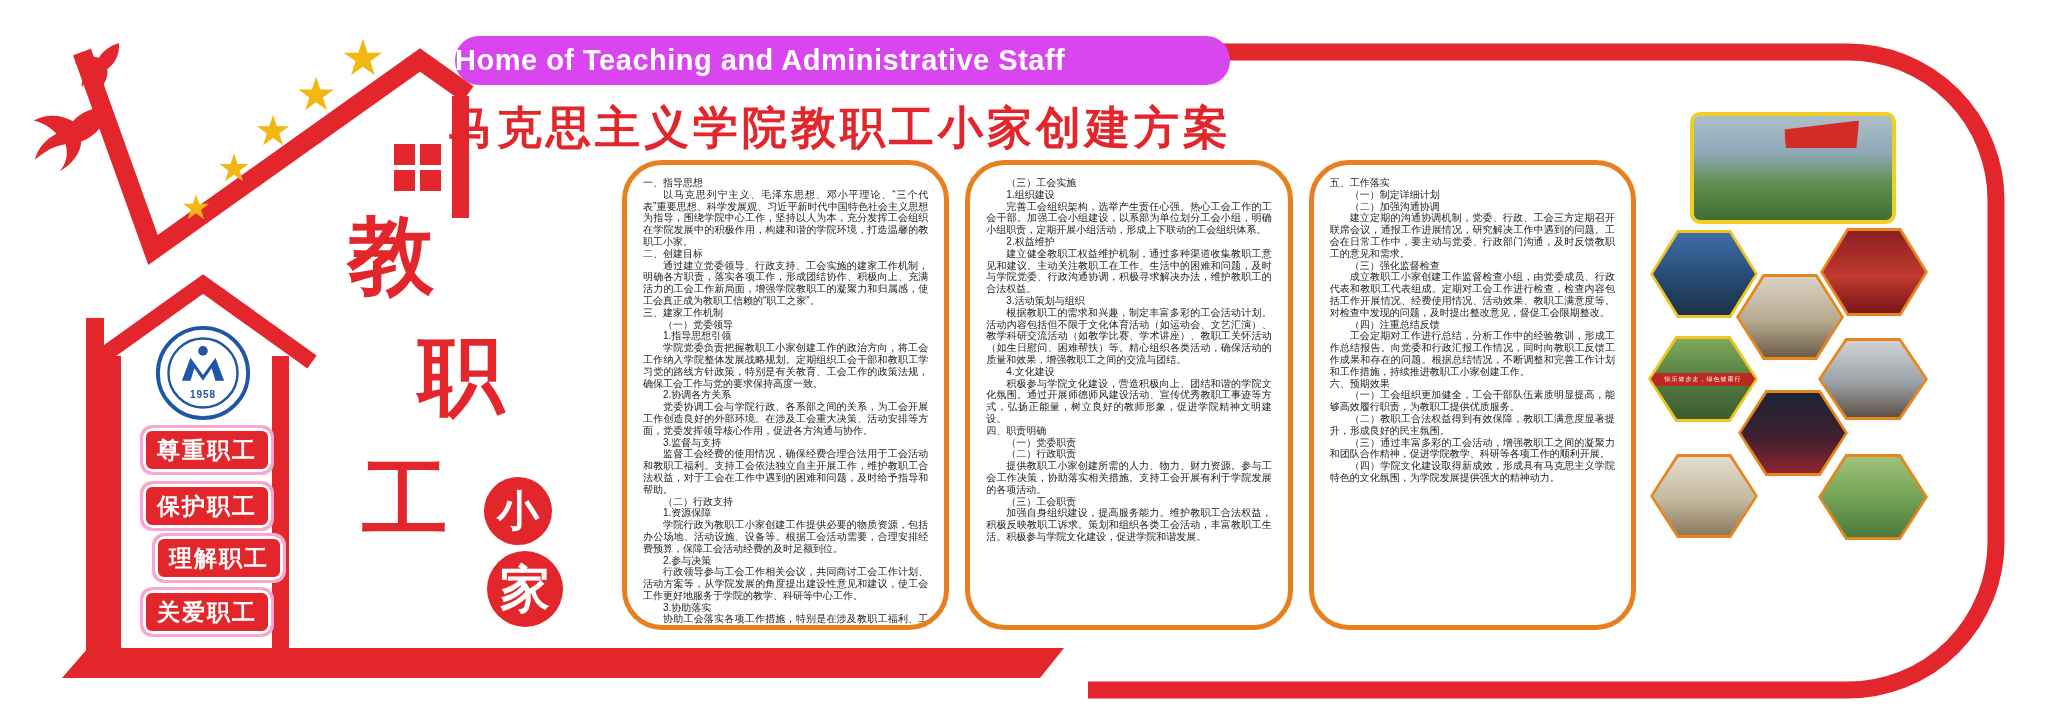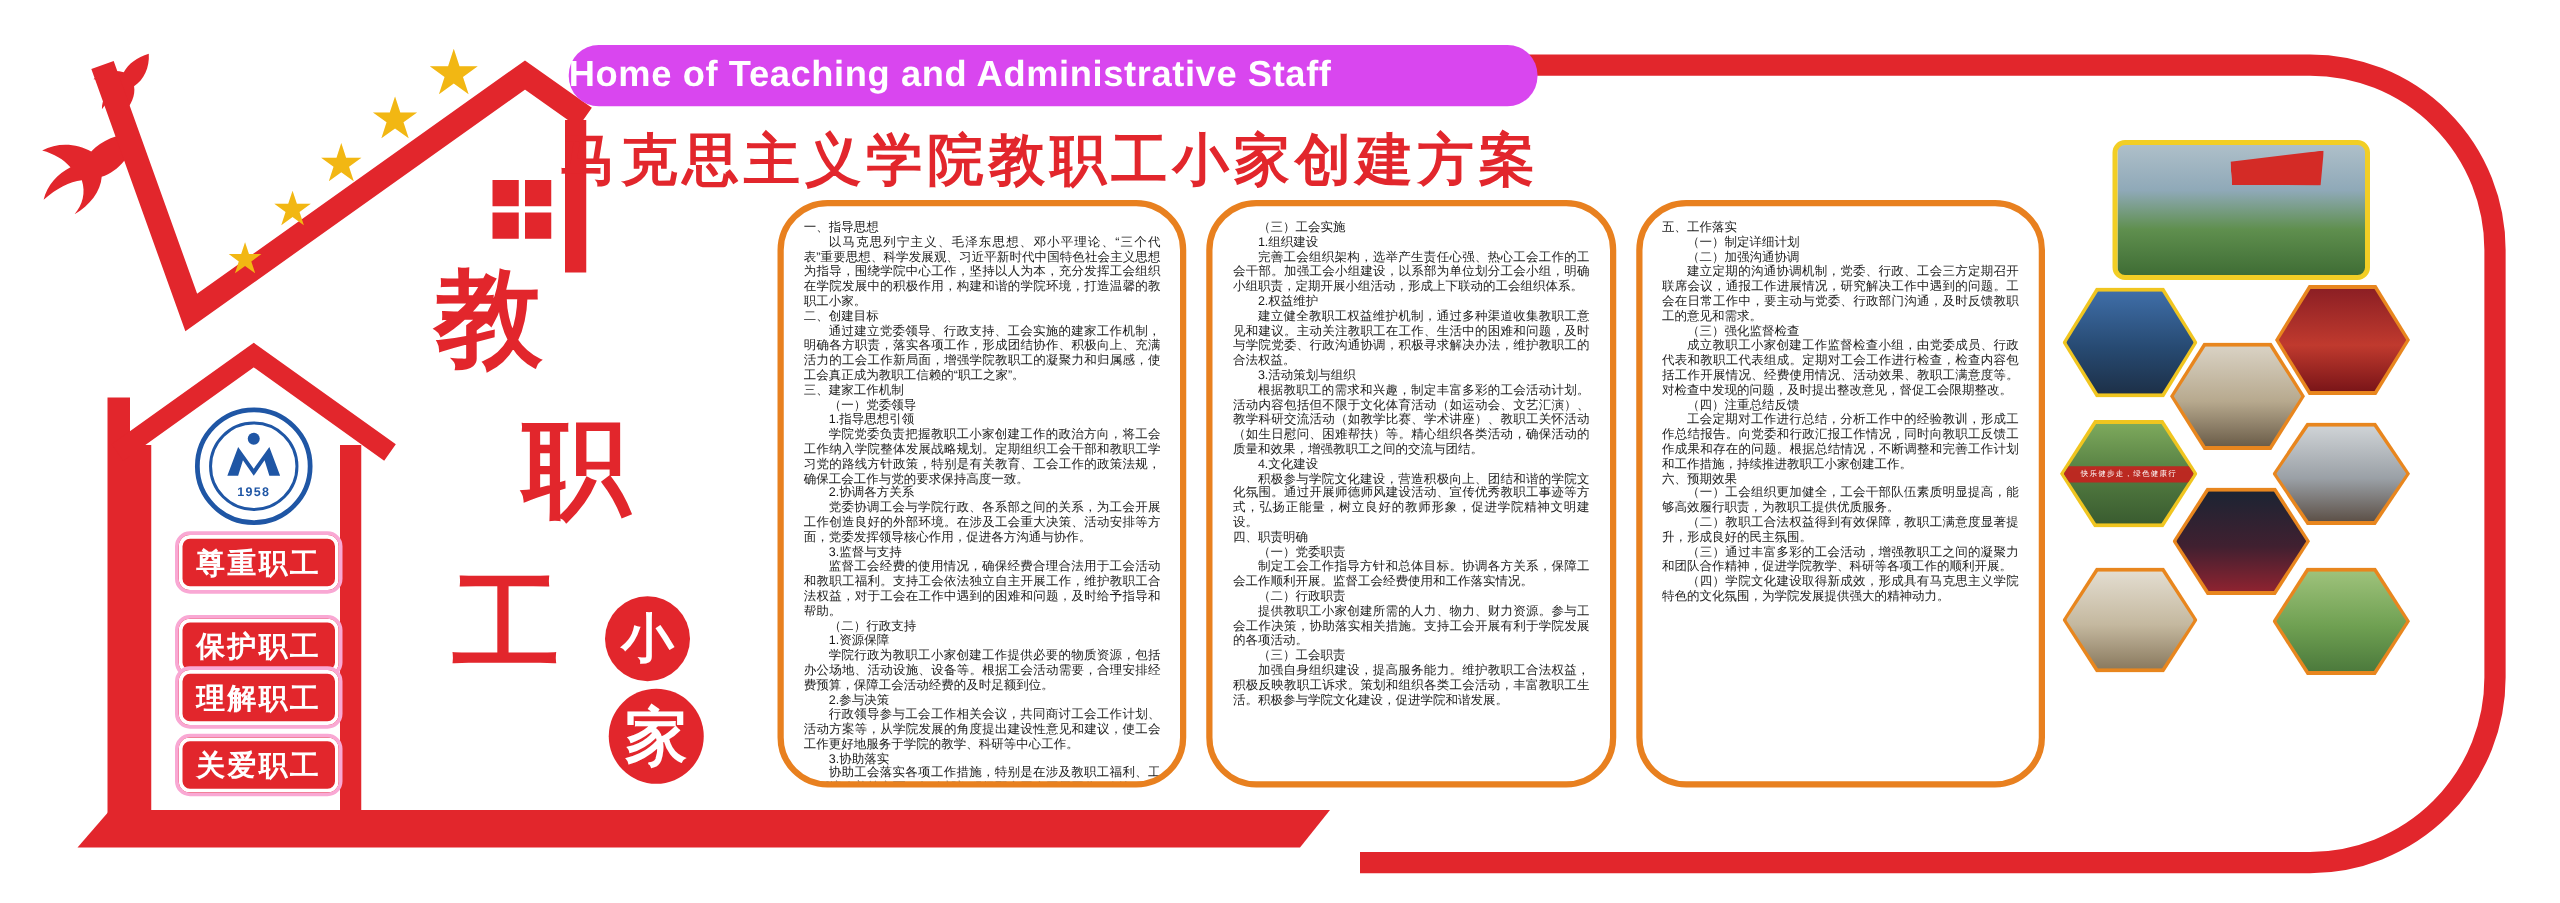--- a/index.html
+++ b/index.html
@@ -138,22 +138,22 @@
       <circle cx="50" cy="50" r="47" fill="#ffffff" stroke="#1F56A5" stroke-width="4"></circle>
       <circle cx="50" cy="50" r="36" fill="#ffffff" stroke="#1F56A5" stroke-width="2.5"></circle>
       <circle cx="50" cy="27" r="5" fill="#1F56A5"></circle>
       <path d="M28,58 L37,34 L50,52 L63,34 L72,58 L63,58 L59,45 L50,58 L41,45 L37,58 Z" fill="#1F56A5"></path>
     </svg>
     <span class="year">1958</span>
   </div>
 
   <div id="slogans">
       <div class="slogan-btn" style="top: 425px;">尊重职工</div>
-      <div class="slogan-btn" style="top: 492px;">保护职工</div>
-      <div class="slogan-btn" style="top: 533px;">理解职工</div>
+      <div class="slogan-btn" style="top: 481px;">保护职工</div>
+      <div class="slogan-btn" style="top: 533px; margin-left: 12px;">理解职工</div>
       <div class="slogan-btn" style="top: 587px;">关爱职工</div>
     </div>
 
   <div id="panels" class="panels">
       <section class="panel">
         <p class="h1">一、指导思想</p>
         <p class="p">以马克思列宁主义、毛泽东思想、邓小平理论、“三个代表”重要思想、科学发展观、习近平新时代中国特色社会主义思想为指导，围绕学院中心工作，坚持以人为本，充分发挥工会组织在学院发展中的积极作用，构建和谐的学院环境，打造温馨的教职工小家。</p>
         <p class="h1">二、创建目标</p>
         <p class="p">通过建立党委领导、行政支持、工会实施的建家工作机制，明确各方职责，落实各项工作，形成团结协作、积极向上、充满活力的工会工作新局面，增强学院教职工的凝聚力和归属感，使工会真正成为教职工信赖的“职工之家”。</p>
         <p class="h1">三、建家工作机制</p>
@@ -177,21 +177,20 @@
         <p class="h2">1.组织建设</p>
         <p class="p">完善工会组织架构，选举产生责任心强、热心工会工作的工会干部。加强工会小组建设，以系部为单位划分工会小组，明确小组职责，定期开展小组活动，形成上下联动的工会组织体系。</p>
         <p class="h2">2.权益维护</p>
         <p class="p">建立健全教职工权益维护机制，通过多种渠道收集教职工意见和建议。主动关注教职工在工作、生活中的困难和问题，及时与学院党委、行政沟通协调，积极寻求解决办法，维护教职工的合法权益。</p>
         <p class="h2">3.活动策划与组织</p>
         <p class="p">根据教职工的需求和兴趣，制定丰富多彩的工会活动计划。活动内容包括但不限于文化体育活动（如运动会、文艺汇演）、教学科研交流活动（如教学比赛、学术讲座）、教职工关怀活动（如生日慰问、困难帮扶）等。精心组织各类活动，确保活动的质量和效果，增强教职工之间的交流与团结。</p>
         <p class="h2">4.文化建设</p>
         <p class="p">积极参与学院文化建设，营造积极向上、团结和谐的学院文化氛围。通过开展师德师风建设活动、宣传优秀教职工事迹等方式，弘扬正能量，树立良好的教师形象，促进学院精神文明建设。</p>
         <p class="h1">四、职责明确</p>
         <p class="h2">（一）党委职责</p>
-        <p class="p">制定工会工作指导方针和总体目标。协调各方关系，保障工会工作顺利开展。监督工会经费使用和工作落实情况。</p>
         <p class="h2">（二）行政职责</p>
         <p class="p">提供教职工小家创建所需的人力、物力、财力资源。参与工会工作决策，协助落实相关措施。支持工会开展有利于学院发展的各项活动。</p>
         <p class="h2">（三）工会职责</p>
         <p class="p">加强自身组织建设，提高服务能力。维护教职工合法权益，积极反映教职工诉求。策划和组织各类工会活动，丰富教职工生活。积极参与学院文化建设，促进学院和谐发展。</p>
       </section>
       <section class="panel">
         <p class="h1">五、工作落实</p>
         <p class="h2">（一）制定详细计划</p>
         <p class="h2">（二）加强沟通协调</p>
         <p class="p">建立定期的沟通协调机制，党委、行政、工会三方定期召开联席会议，通报工作进展情况，研究解决工作中遇到的问题。工会在日常工作中，要主动与党委、行政部门沟通，及时反馈教职工的意见和需求。</p>

